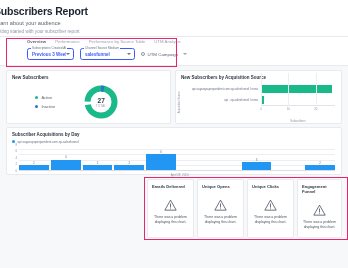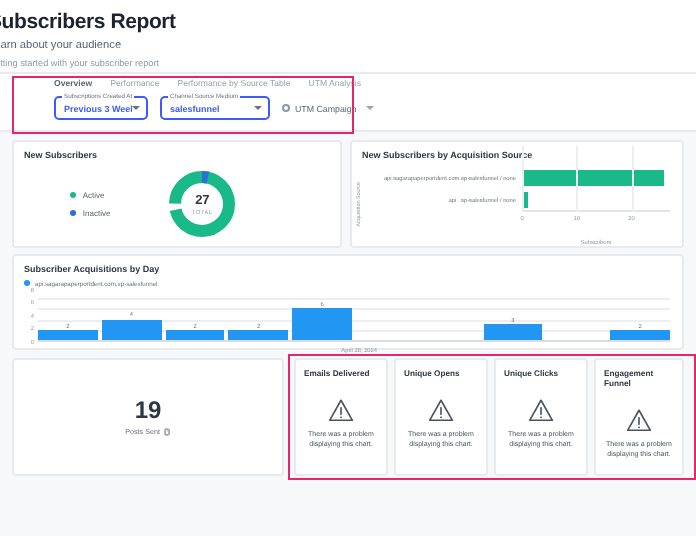--- a/index.html
+++ b/index.html
@@ -359,29 +359,20 @@
           <span class="day-val">2</span>
           <span class="day-bar" style="height:25%"></span>
         </div>
       </div>
 
       <span class="day-xaxis"></span>
       <span class="day-datelab">April 28, 2024</span>
     </div>
   </div>
 
-  <div class="card" id="posts-card">
-    <div class="posts-inner">
-      <div class="posts-num">19</div>
-      <div class="posts-lab">
-        <span>Posts Sent</span>
-        <span class="info-ico">i</span>
-      </div>
-    </div>
-  </div>
 
   <div class="card err-card" id="err-0">
     <div class="err-title">Emails Delivered</div>
     <div class="err-body">
       <svg class="warn-tri" viewBox="0 0 24 22">
         <path d="M12 2 L22.5 20.5 L1.5 20.5 Z" fill="none" stroke="#4a5261" stroke-width="1.5" stroke-linejoin="round"></path>
         <line x1="12" y1="9" x2="12" y2="15" stroke="#4a5261" stroke-width="1.5" stroke-linecap="round"></line>
         <circle cx="12" cy="17.8" r="0.9" fill="#4a5261"></circle>
       </svg>
       <div class="err-msg">There was a problem displaying this chart.</div>

